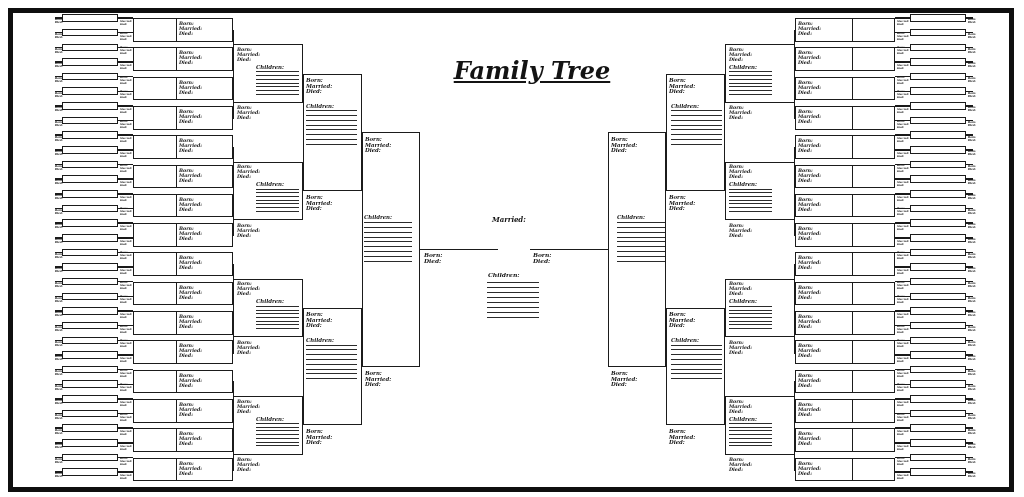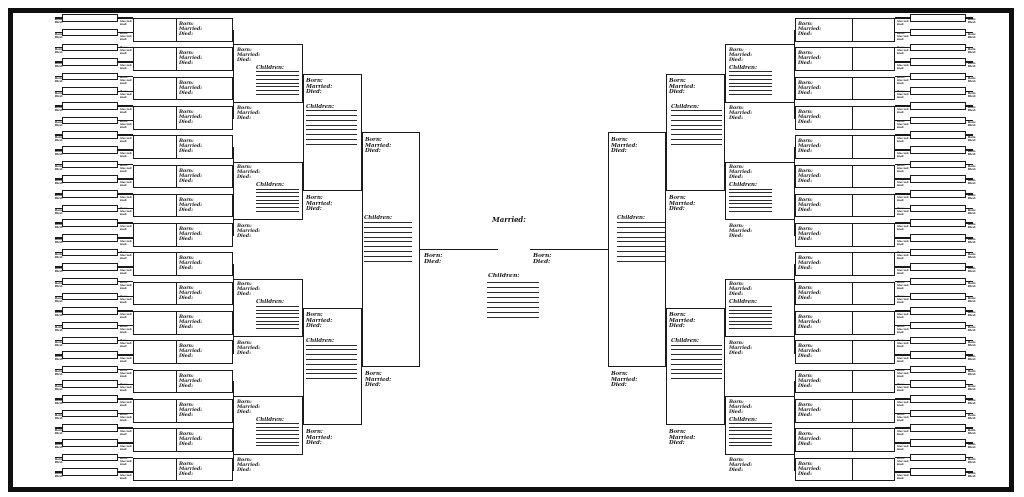--- a/index.html
+++ b/index.html
@@ -15,20 +15,21 @@
   .rule{position:absolute;background:#2b2b2b;height:1px;}
   .title{position:absolute;left:452px;top:56px;width:160px;text-align:center;
          font-style:italic;font-weight:bold;font-size:24px;line-height:30px;color:#131313;
          text-decoration:underline;}
 </style>
 </head>
 <body>
 
 <div id="chart">
   <div class="frame"></div>
+  <div class="title">Family Tree</div>
 <div class="ln" style="left: 55px; top: 17.25px; width: 78px; height: 1.5px;"></div>
     <div class="bx" style="left: 62px; top: 14.2px; width: 56px; height: 7.6px;"></div>
     <div class="clump" style="left: 55px; top: 18.3px; width: 30px; font-size: 6px; transform: scale(0.45);">Born:
 Died:</div>
     <div class="clump" style="left: 119.5px; top: 17px; width: 40px; font-size: 6px; transform: scale(0.42);">Born:
 Married:
 Died:</div>
     <div class="ln" style="left: 55px; top: 31.9px; width: 78px; height: 1.5px;"></div>
     <div class="bx" style="left: 62px; top: 28.85px; width: 56px; height: 7.6px;"></div>
     <div class="clump" style="left: 55px; top: 32.95px; width: 30px; font-size: 6px; transform: scale(0.45);">Born:

